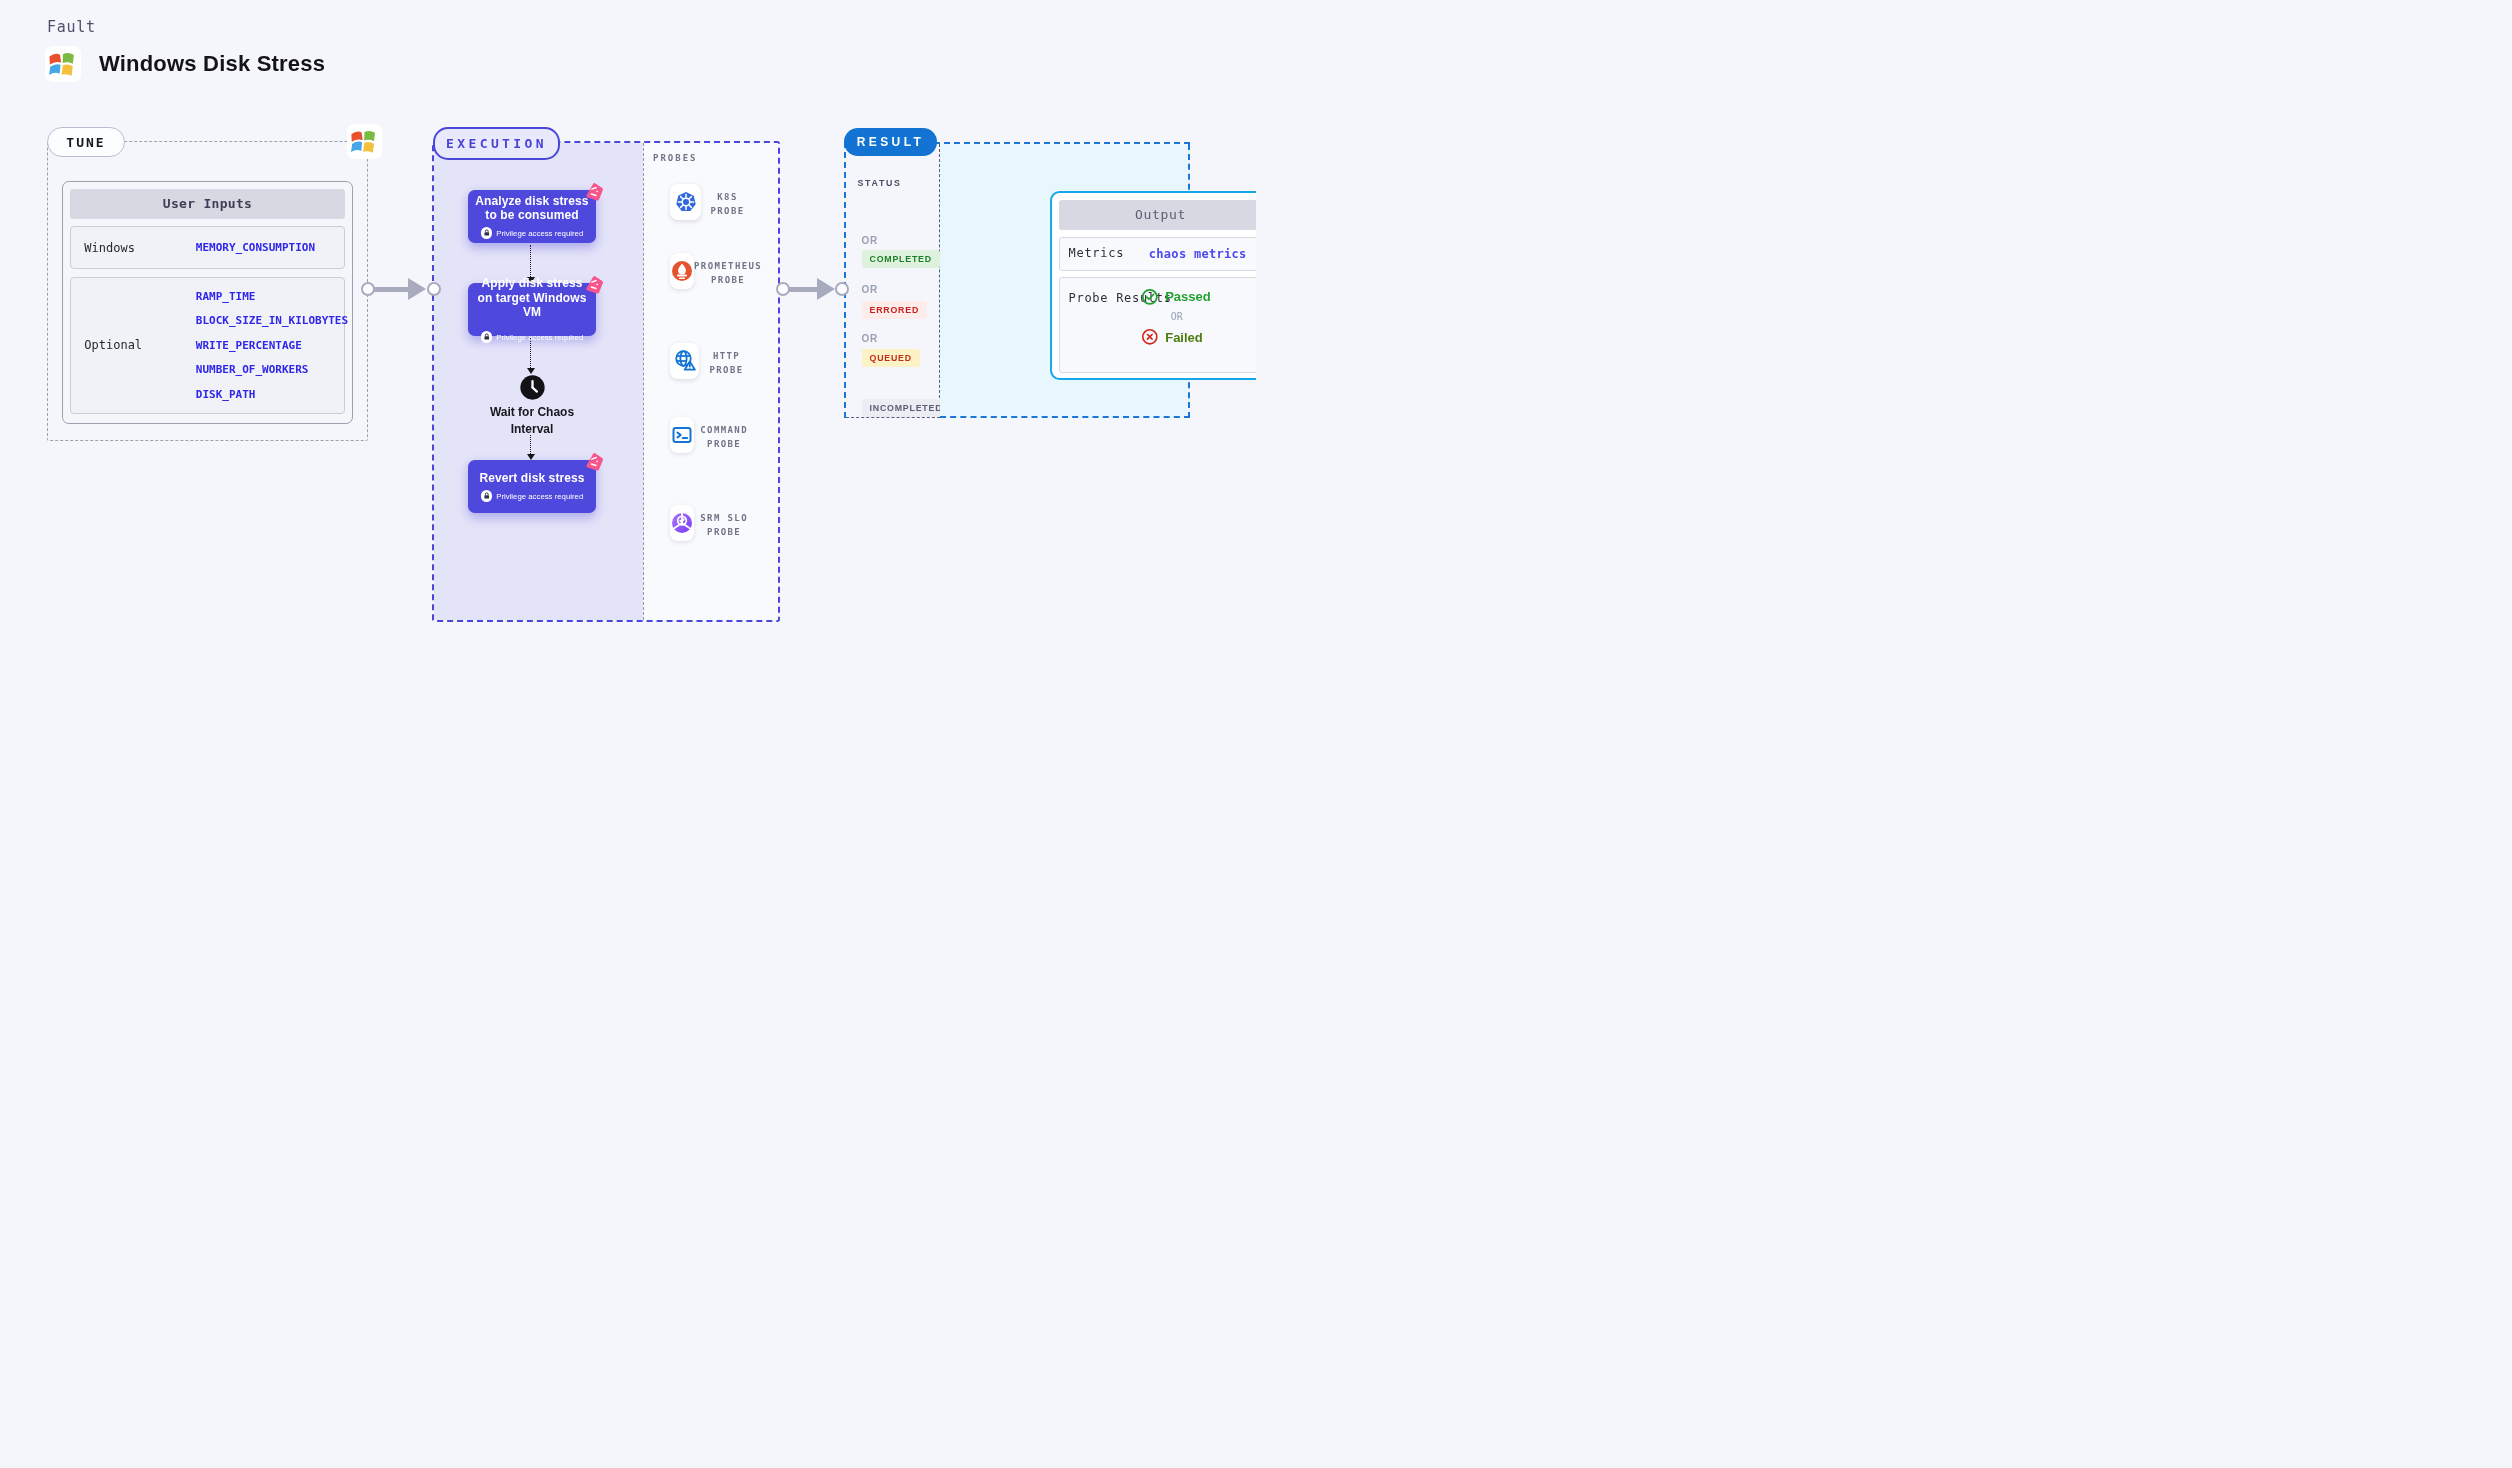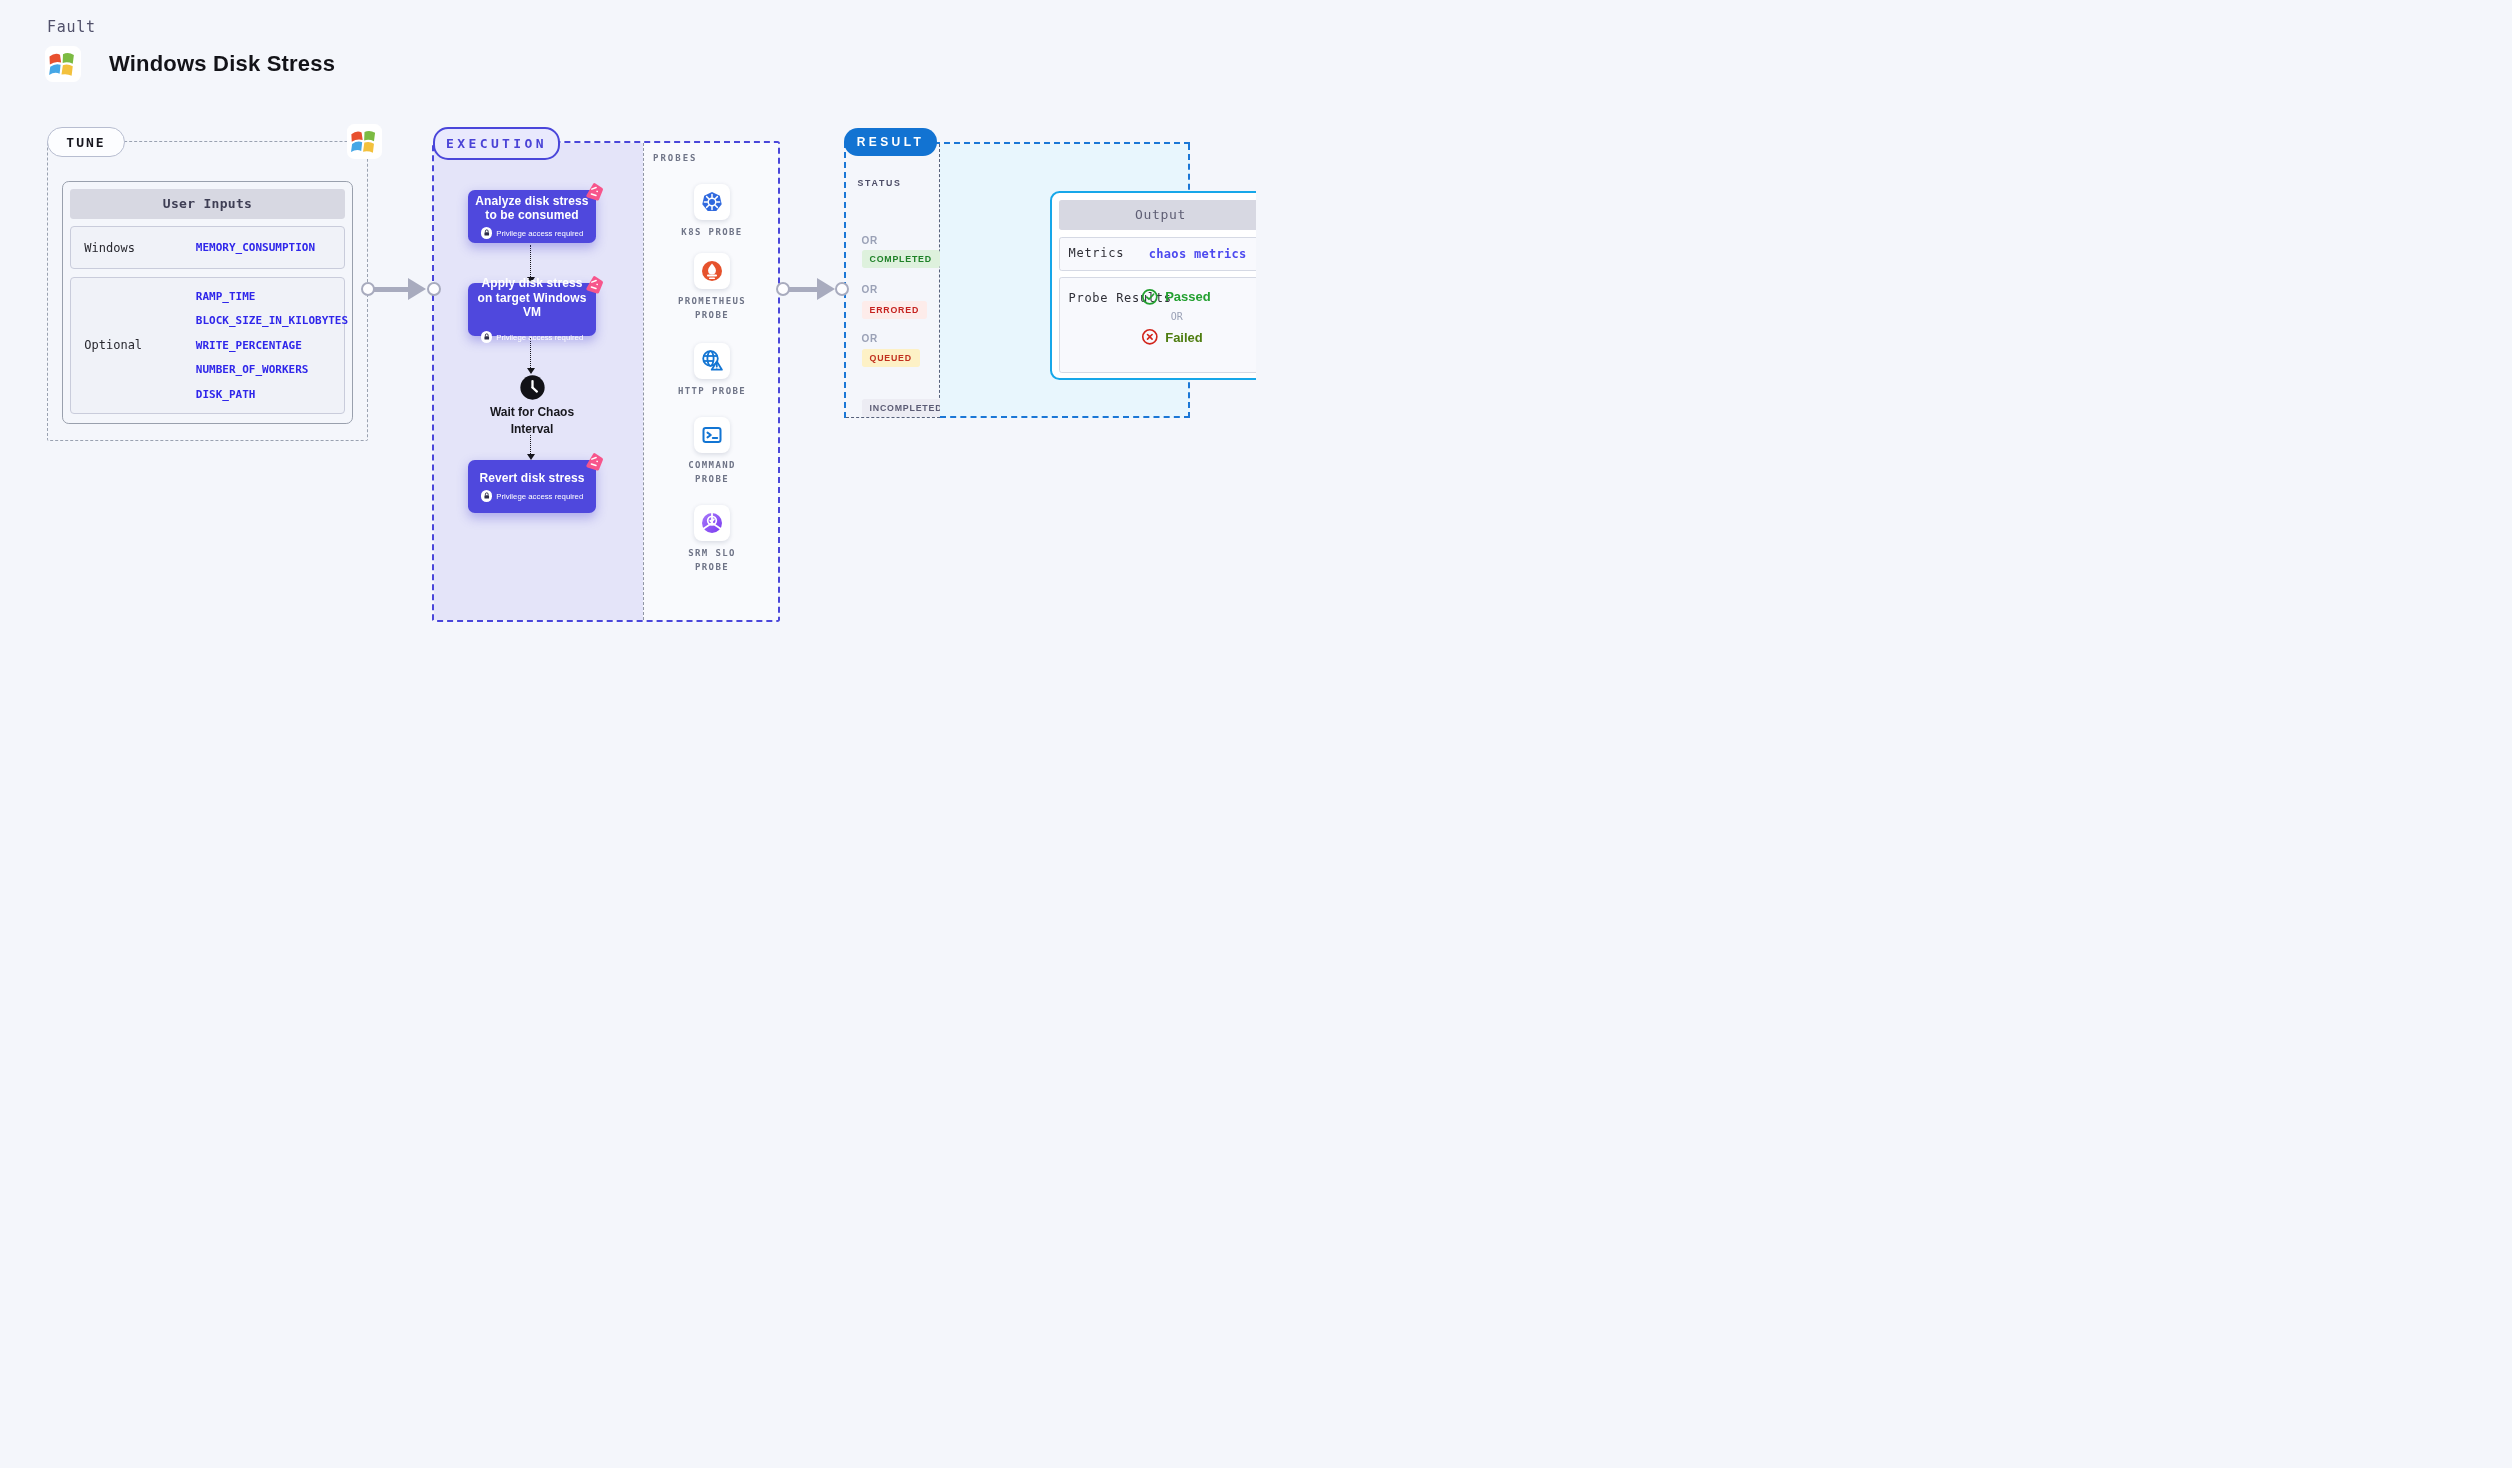--- a/index.html
+++ b/index.html
@@ -3,21 +3,21 @@
 <meta charset="utf-8">
 <style>
   html,body{margin:0;padding:0;background:#f4f6fb;}
   #canvas{position:relative;width:1256px;height:734px;background:#f4f6fb;overflow:hidden;
           font-family:"Liberation Sans",sans-serif;}
   .abs{position:absolute;}
 
   
   .fault-label{left:47px;top:17.6px;font-size:15px;letter-spacing:0.7px;color:#50506a;
                font-family:"DejaVu Sans Mono",monospace;}
-  .title-row{left:45px;top:46px;display:flex;align-items:center;gap:28px;}
+  .title-row{left:45px;top:46px;display:flex;align-items:center;gap:18px;}
   .big-title{font-size:22px;font-weight:700;color:#131318;letter-spacing:0.2px;}
 
   
   .pill{display:flex;align-items:center;justify-content:center;border-radius:15px;z-index:5;}
 
   
   .tune-box{left:47px;top:141px;width:319px;height:298px;border:1.4px dashed #9aa2b1;border-radius:2px;}
   .tune-pill{left:47px;top:127px;width:76px;height:28px;background:#fcfdff;border:1.4px solid #b7bdd0;
              font-family:"DejaVu Sans Mono",monospace;font-weight:700;font-size:13px;
              letter-spacing:2px;color:#17171f;}
@@ -63,21 +63,21 @@
   .chaos-ico{position:absolute;top:-8px;right:-8px;width:20px;height:20px;}
   .dot-line{border-left:1.7px dotted #15151a;width:0;left:530px;}
   .dot-head{width:0;height:0;border-left:4px solid transparent;border-right:4px solid transparent;
             border-top:6px solid #15151a;left:527px;}
   .wait-wrap{left:468px;top:374px;width:128px;display:flex;flex-direction:column;align-items:center;z-index:3;}
   .wait-text{margin-top:3px;font-size:12px;font-weight:700;color:#17171d;text-align:center;line-height:1.45;}
 
   
   .probes-label{left:653px;top:153px;font-family:"DejaVu Sans Mono",monospace;font-size:9px;
                 font-weight:700;letter-spacing:2px;color:#6f7487;}
-  .probe-item{display:flex;flex-direction:column;align-items:center;position:absolute;
+  .probe-item{display:flex;flex-direction:row;align-items:center;position:absolute;
               left:670px;width:84px;}
   .probe-tile{width:36px;height:36px;background:#fff;border-radius:8px;display:flex;align-items:center;
               justify-content:center;box-shadow:0 1.4px 4.7px rgba(45,55,90,.14);}
   .probe-name{margin-top:6px;font-family:"DejaVu Sans Mono",monospace;font-size:9px;font-weight:700;
               letter-spacing:1.4px;color:#6f7487;text-align:center;line-height:1.55;}
 
   
   .result-pill{left:844px;top:128px;width:93px;height:28px;background:#1273d2;color:#fff;
                font-weight:700;font-size:12px;letter-spacing:3.4px;}
   .result-box{left:844px;top:142px;width:346px;height:276px;border-left:2px dashed #1a77d6;

